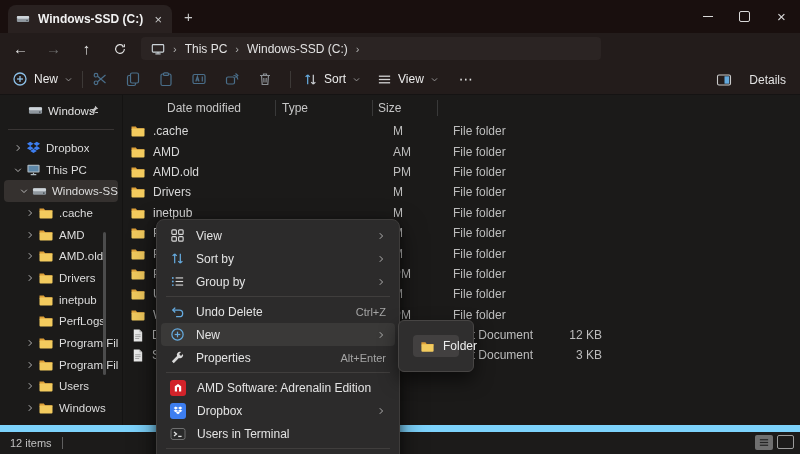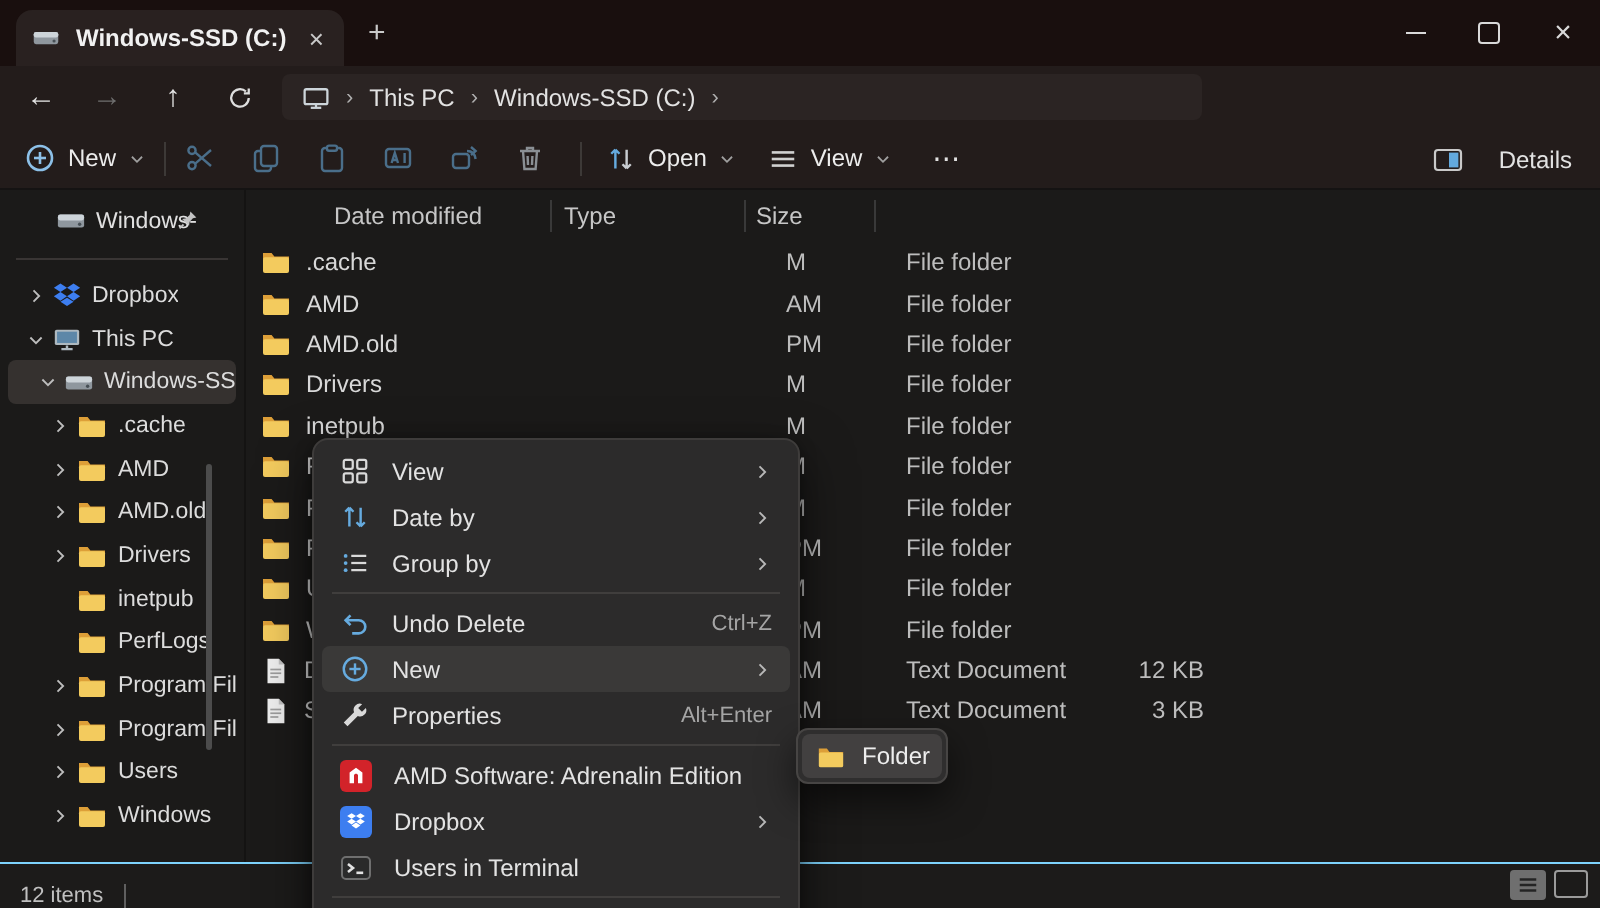--- a/index.html
+++ b/index.html
@@ -88,26 +88,26 @@
     box-shadow:0 10px 26px rgba(0,0,0,.55),0 2px 8px rgba(0,0,0,.4);}
   .mi{height:23px;display:flex;align-items:center;border-radius:4px;padding:0 9px;gap:11px;color:#e3e3e3;}
   .mi.hl{background:#3a3938;}
   .mi .lbl{flex:1;white-space:nowrap;overflow:hidden;}
   .mi .sc{color:#a5a5a5;font-size:11px;}
   .mi .chev{color:#b8b8b8;}
   .msep{height:1px;background:#403e3d;margin:3px 5px;}
 
   
   .submenu{position:absolute;left:398px;top:225px;width:76px;box-sizing:border-box;background:#2f2e2e;
-    border:1px solid #474544;border-radius:6px;padding:2px;z-index:11;box-shadow:0 8px 18px rgba(0,0,0,.55);margin-top:44px;}
+    border:1px solid #474544;border-radius:6px;padding:14px;z-index:11;box-shadow:0 8px 18px rgba(0,0,0,.55);}
   .smi{height:22px;display:flex;align-items:center;gap:8px;padding:0 7px;border-radius:4px;background:#424040;color:#ededed;}
 
   
-  .statusbar{position:absolute;left:0;right:0;bottom:0;height:22px;background:#1c1b1a;border-top:1px solid #7dd3fc;
-    display:flex;align-items:flex-end;font-size:11px;color:#c0c0c0;}
+  .statusbar{position:absolute;left:0;right:0;bottom:0;height:22px;background:#1c1b1a;border-top:7px solid #7dd3fc;
+    display:flex;align-items:center;font-size:11px;color:#c0c0c0;}
   .sb-count{margin-left:10px;}
   .sb-bardiv{width:1px;height:12px;background:#5f5f5f;margin-left:10px;}
   .view-toggles{position:absolute;right:6px;top:3px;display:flex;gap:4px;}
   .vt1{width:18px;height:15px;background:#6f6f6f;border-radius:2px;display:flex;align-items:center;justify-content:center;}
   .vt2{width:15px;height:12px;border:1.5px solid #9b9b9b;border-radius:2px;background:transparent;}
 </style>
 </head>
 <body>
 
 <div class="window">
@@ -240,21 +240,21 @@
       <span class="ic">
           <svg width="15" height="15" viewBox="0 0 16 16" fill="none" stroke-width="1.3">
             <g stroke="#66abdf">
               <path d="M5 13V3M5 3L2.8 5.2M5 3l2.2 2.2"></path>
             </g>
             <g stroke="#c9cdd1">
               <path d="M11 3v10m0 0l-2.2-2.2M11 13l2.2-2.2"></path>
             </g>
           </svg>
         </span>
-      <span>Open</span>
+      <span>Sort</span>
       <span class="ic chev-down">
           <svg width="9" height="9" viewBox="0 0 16 16" fill="none" stroke="currentColor" stroke-width="1.6">
             <path d="M3.5 6L8 10.5 12.5 6"></path>
           </svg>
         </span>
     </div>
     <div class="tb-group tb-view">
       <span class="ic">
           <svg width="15" height="15" viewBox="0 0 16 16" stroke="#d0d0d0" stroke-width="1.4">
             <line x1="2" y1="4.5" x2="14" y2="4.5"></line>
@@ -696,21 +696,21 @@
             </svg>
           </span>
         </div>
         <div class="mi">
           <span class="ic ">
             <svg width="15" height="15" viewBox="0 0 16 16" fill="none" stroke="#66abdf" stroke-width="1.3">
               <path d="M5 13V3M5 3L2.8 5.2M5 3l2.2 2.2"></path>
               <path d="M11 3v10m0 0l-2.2-2.2M11 13l2.2-2.2"></path>
             </svg>
           </span>
-          <span class="lbl">Date by</span>
+          <span class="lbl">Sort by</span>
           <span class="ic chev">
             <svg width="10" height="10" viewBox="0 0 16 16" fill="none" stroke="currentColor" stroke-width="1.5">
               <path d="M6 3.5L10.5 8 6 12.5"></path>
             </svg>
           </span>
         </div>
         <div class="mi">
           <span class="ic ">
             <svg width="15" height="15" viewBox="0 0 16 16">
               <g fill="#66abdf">

